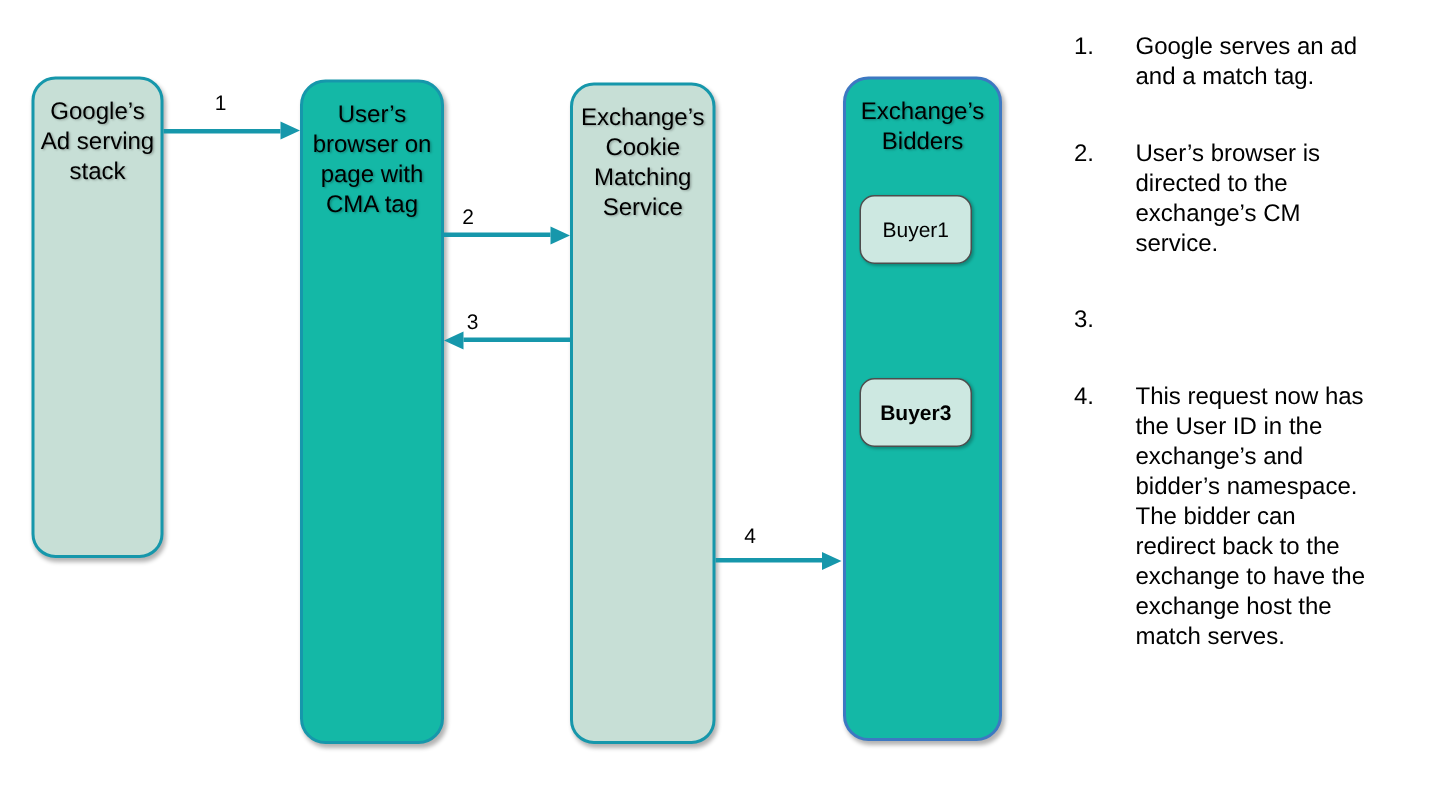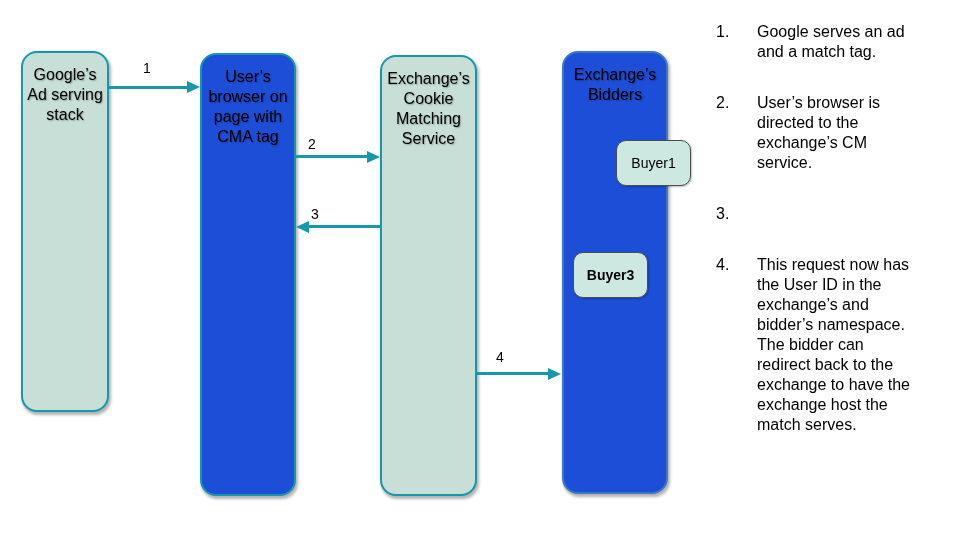--- a/index.html
+++ b/index.html
@@ -24,43 +24,43 @@
   }
   .colbox .box-label {
     display: block;
     padding-top: 12px;
     font-size: 16px;
     line-height: 20px;
     white-space: pre-line;
     text-shadow: 1px 1px 1.5px rgba(0,0,0,0.28);
   }
   .green-box { background: #c7dfd6; }
-  .blue-box  { background: #1d4ed8; }
-
-  .b1 { left: 21px;  top: 51px; width: 88px;  height: 361px; }
+  .blue-box  { background: #14b8a6; border-radius: 17px; }
+
+  .b1 { left: 21px;  top: 51px; width: 88px;  height: 321px; }
   .b2 { left: 200px; top: 53px; width: 96px;  height: 443px; }
   .b3 { left: 380px; top: 55px; width: 97px;  height: 441px; }
   .b4 { left: 562px; top: 51px; width: 106px; height: 443px; border-color: #3d78c2; }
 
   
   .bidder {
     position: absolute;
     left: 573px;
     width: 75px;
     height: 46px;
     background: #cde8e1;
     border: 1.5px solid #4d4d4d;
     border-radius: 10px;
     box-shadow: 1px 1px 2px rgba(0,0,0,0.25);
     display: flex;
     align-items: center;
     justify-content: center;
     font-size: 14px;
   }
-  .bidder1 { top: 140px; margin-left: 43px; }
+  .bidder1 { top: 130px; }
   .bidder2 { top: 195px; }
   .bidder3 { top: 252px; font-weight: bold; }
   .biddern { top: 387px; }
 
   
   .arrow-line {
     position: absolute;
     height: 3px;
     background: #1697ab;
   }

